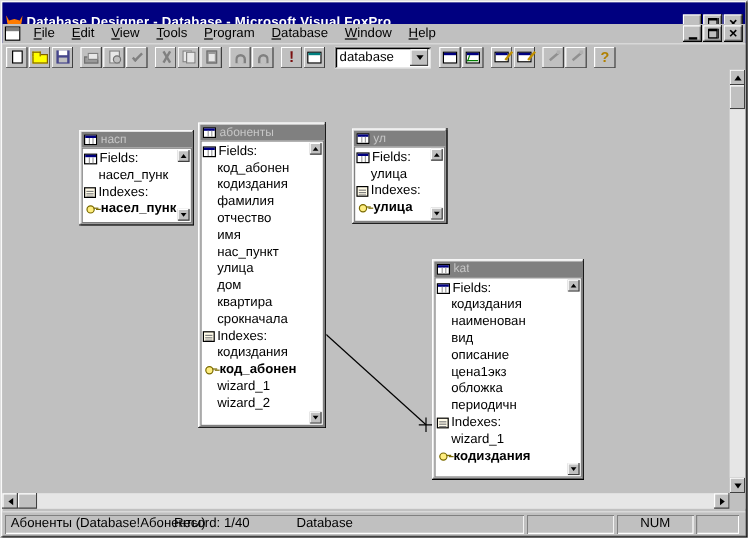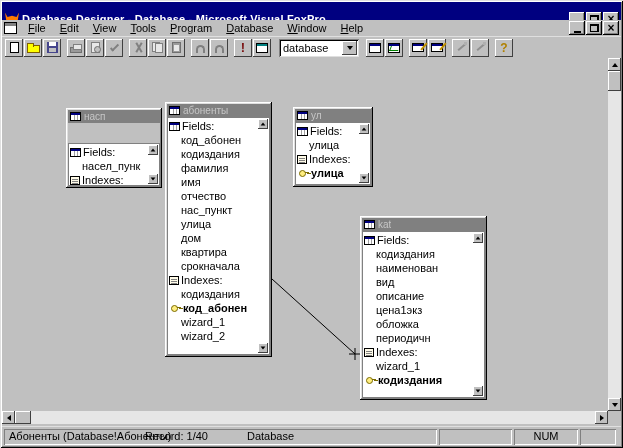--- a/index.html
+++ b/index.html
@@ -266,21 +266,21 @@
   <div class="docarea">
     <div class="canvas">
 
       <svg class="relsvg" width="606" height="355" viewBox="0 0 606 355">
         <line x1="270" y1="221" x2="353" y2="296" stroke="#000" stroke-width="1"></line>
         <polyline points="262,215 270,221 262,227" fill="none" stroke="#000" stroke-width="1"></polyline>
         <line x1="347" y1="296" x2="359" y2="296" stroke="#000" stroke-width="1"></line>
         <line x1="353" y1="290" x2="353" y2="302" stroke="#000" stroke-width="1"></line>
       </svg>
 
-      <div class="tpanel" style="left:64px; top:50px; width:96px; height:80px;gap:20px;">
+      <div class="tpanel" style="left:64px; top:50px; width:96px; height:80px;">
         <div class="ttitle">
           <span class="grid-ic"></span>
           <span class="ttitle-text">насп</span>
         </div>
         <div class="tbody">
           <div class="trow row-lbl">
               <span class="grid-ic"></span>
               <span class="txt">Fields:</span>
             </div>
           <div class="trow row-fld">
@@ -316,24 +316,24 @@
           <div class="trow row-fld">
               <span class="txt">код_абонен</span>
             </div>
           <div class="trow row-fld">
               <span class="txt">кодиздания</span>
             </div>
           <div class="trow row-fld">
               <span class="txt">фамилия</span>
             </div>
           <div class="trow row-fld">
+              <span class="txt">отчество</span>
+            </div>
+          <div class="trow row-fld">
               <span class="txt">имя</span>
-            </div>
-          <div class="trow row-fld">
-              <span class="txt">отчество</span>
             </div>
           <div class="trow row-fld">
               <span class="txt">нас_пункт</span>
             </div>
           <div class="trow row-fld">
               <span class="txt">улица</span>
             </div>
           <div class="trow row-fld">
               <span class="txt">дом</span>
             </div>

